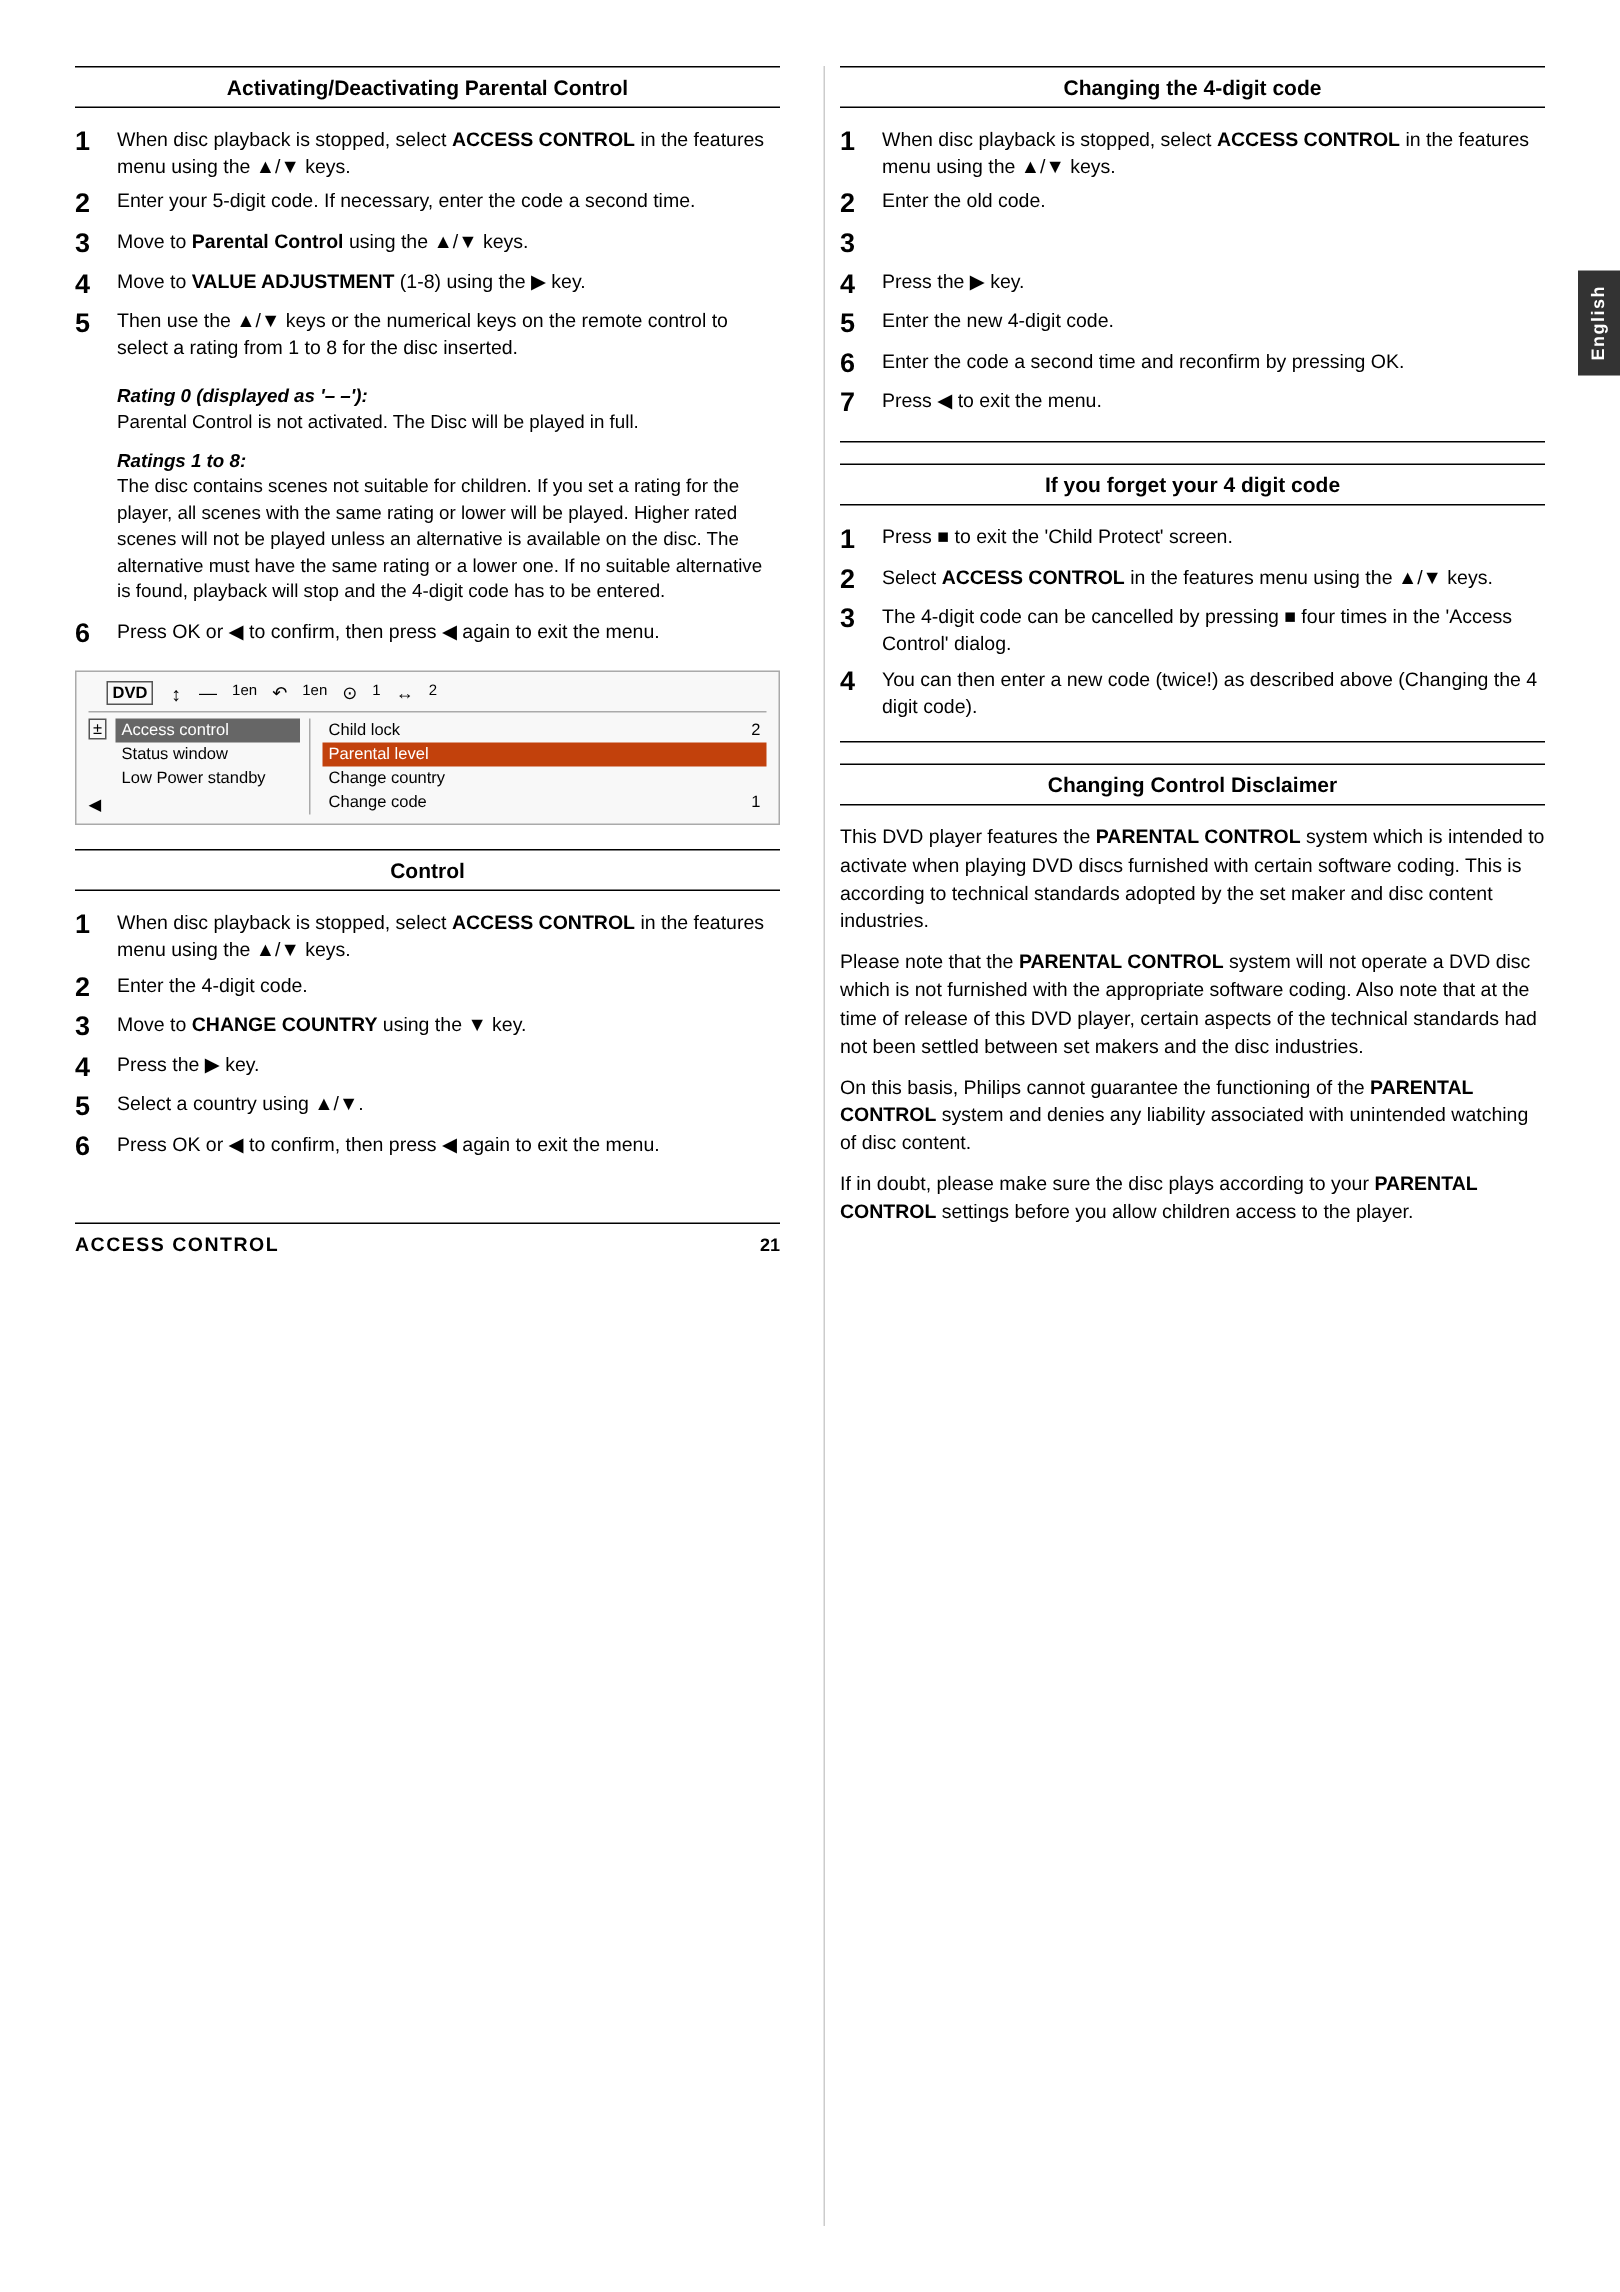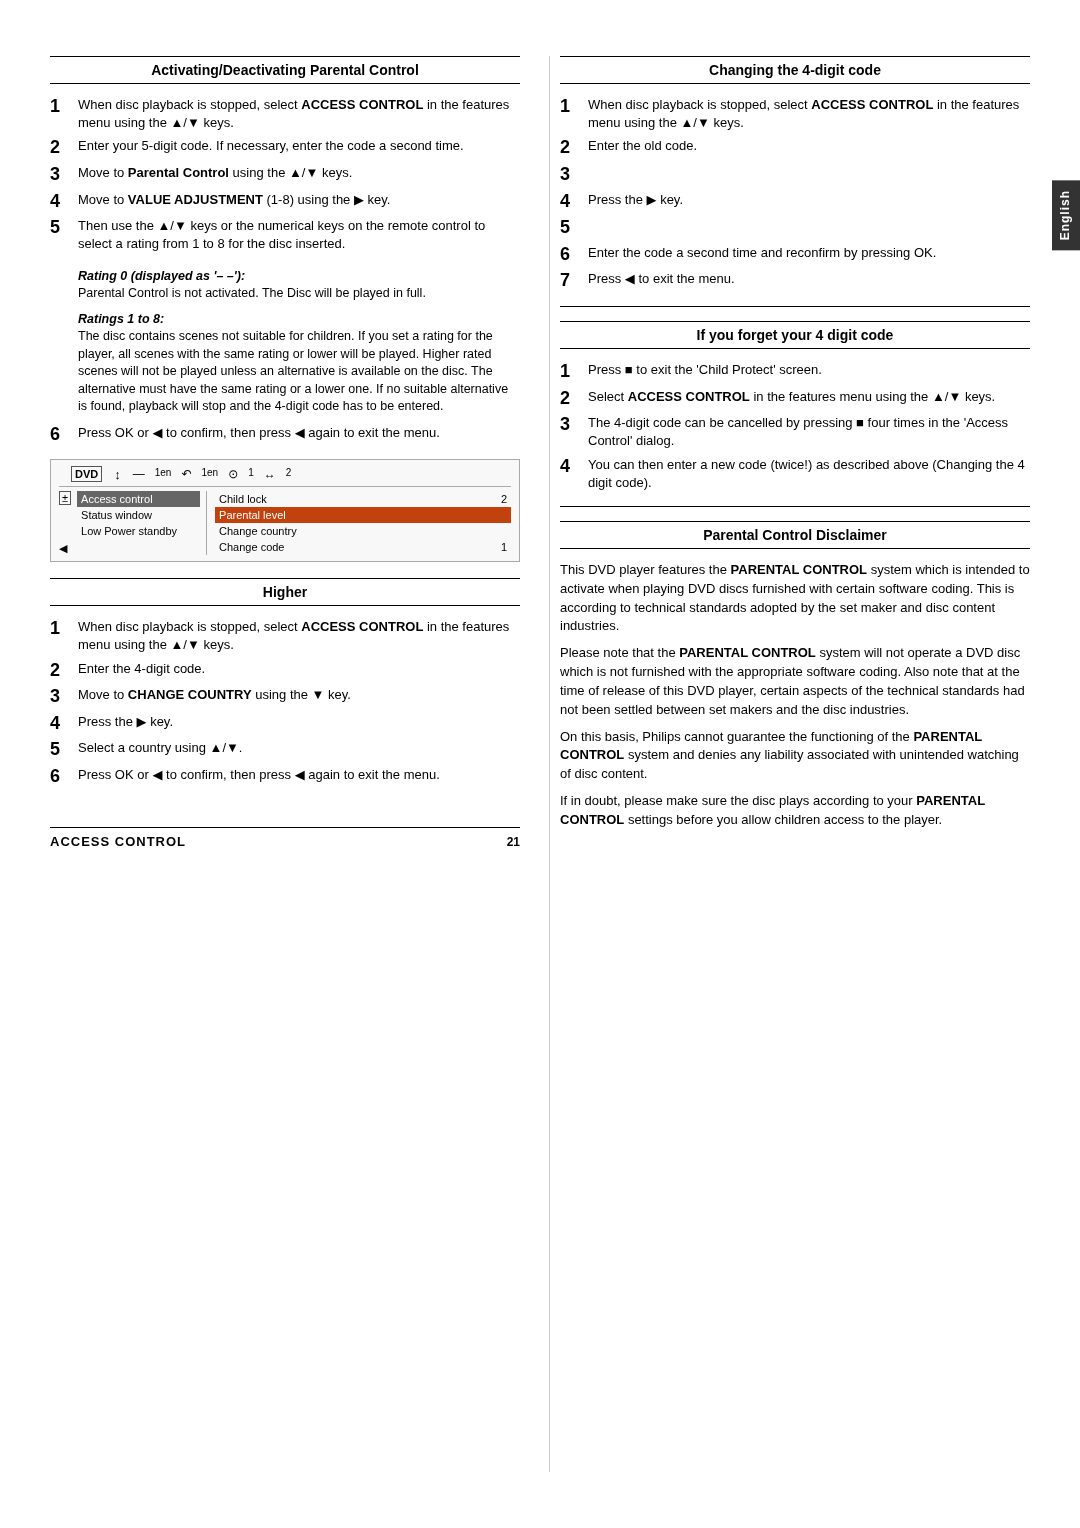--- a/index.html
+++ b/index.html
@@ -30,21 +30,21 @@
       color: #fff;
       writing-mode: vertical-rl;
       transform: rotate(180deg);
       font-size: 12px;
       font-weight: bold;
       padding: 10px 6px;
       letter-spacing: 1px;
     }
     .main-content {
       width: 1040px;
-      margin: 16px auto;
+      margin: 4px auto;
       display: flex;
       flex-direction: row;
       gap: 19px;
       padding: 0 30px;
     }
     .left-col {
       flex: 1;
       padding-right: 10px;
     }
     .right-col {
@@ -248,21 +248,21 @@
           </div>
           <div class="menu-right">
             <div class="menu-right-item">Child lock <span class="menu-right-num">2</span></div>
             <div class="menu-right-item selected">Parental level</div>
             <div class="menu-right-item">Change country</div>
             <div class="menu-right-item">Change code <span style="float:right;">1</span></div>
           </div>
         </div>
       </div>
 
-      <h2 class="section-title">Higher</h2>
+      <h2 class="section-title">Control</h2>
       <ol class="step-list">
         <li>
           <span class="step-num">1</span>
           <span class="step-text">When disc playback is stopped, select <strong>ACCESS CONTROL</strong> in the features menu using the ▲/▼ keys.</span>
         </li>
         <li>
           <span class="step-num">2</span>
           <span class="step-text">Enter the 4-digit code.</span>
         </li>
         <li>
@@ -304,20 +304,21 @@
         </li>
         <li>
           <span class="step-num">3</span>
         </li>
         <li>
           <span class="step-num">4</span>
           <span class="step-text">Press the ▶ key.</span>
         </li>
         <li>
           <span class="step-num">5</span>
+          <span class="step-text">Enter the new 4-digit code.</span>
         </li>
         <li>
           <span class="step-num">6</span>
           <span class="step-text">Enter the code a second time and reconfirm by pressing OK.</span>
         </li>
         <li>
           <span class="step-num">7</span>
           <span class="step-text">Press ◀ to exit the menu.</span>
         </li>
       </ol>
@@ -339,21 +340,21 @@
           <span class="step-text">The 4-digit code can be cancelled by pressing <strong>■</strong> four times in the 'Access Control' dialog.</span>
         </li>
         <li>
           <span class="step-num">4</span>
           <span class="step-text">You can then enter a new code (twice!) as described above (Changing the 4 digit code).</span>
         </li>
       </ol>
 
       <hr class="divider">
 
-      <h2 class="section-title">Parental Control Disclaimer</h2>
+      <h2 class="section-title">Changing Control Disclaimer</h2>
 
       <p style="margin-bottom:8px;font-size:13px;line-height:1.45;">
         This DVD player features the <strong>PARENTAL CONTROL</strong> system which is intended to activate when playing DVD discs furnished with certain software coding. This is according to technical standards adopted by the set maker and disc content industries.
       </p>
       <p style="margin-bottom:8px;font-size:13px;line-height:1.45;">
         Please note that the <strong>PARENTAL CONTROL</strong> system will not operate a DVD disc which is not furnished with the appropriate software coding. Also note that at the time of release of this DVD player, certain aspects of the technical standards had not been settled between set makers and the disc industries.
       </p>
       <p style="margin-bottom:8px;font-size:13px;line-height:1.45;">
         On this basis, Philips cannot guarantee the functioning of the <strong>PARENTAL CONTROL</strong> system and denies any liability associated with unintended watching of disc content.
       </p>

